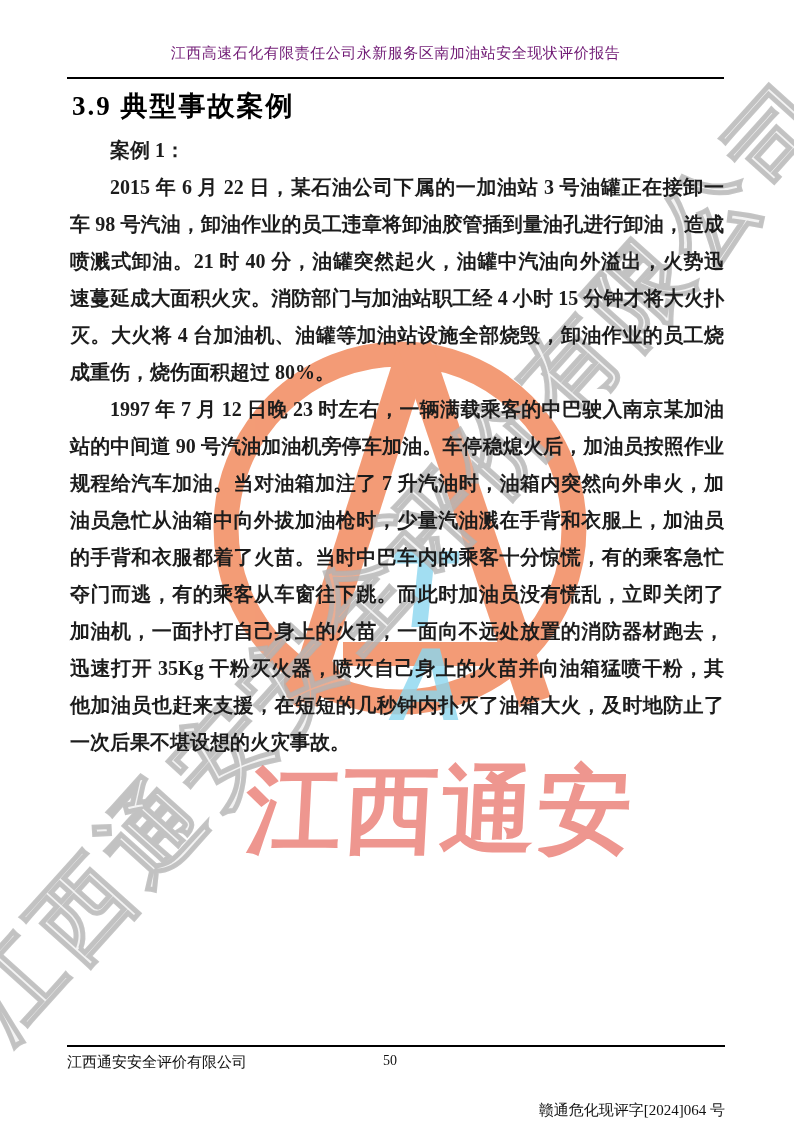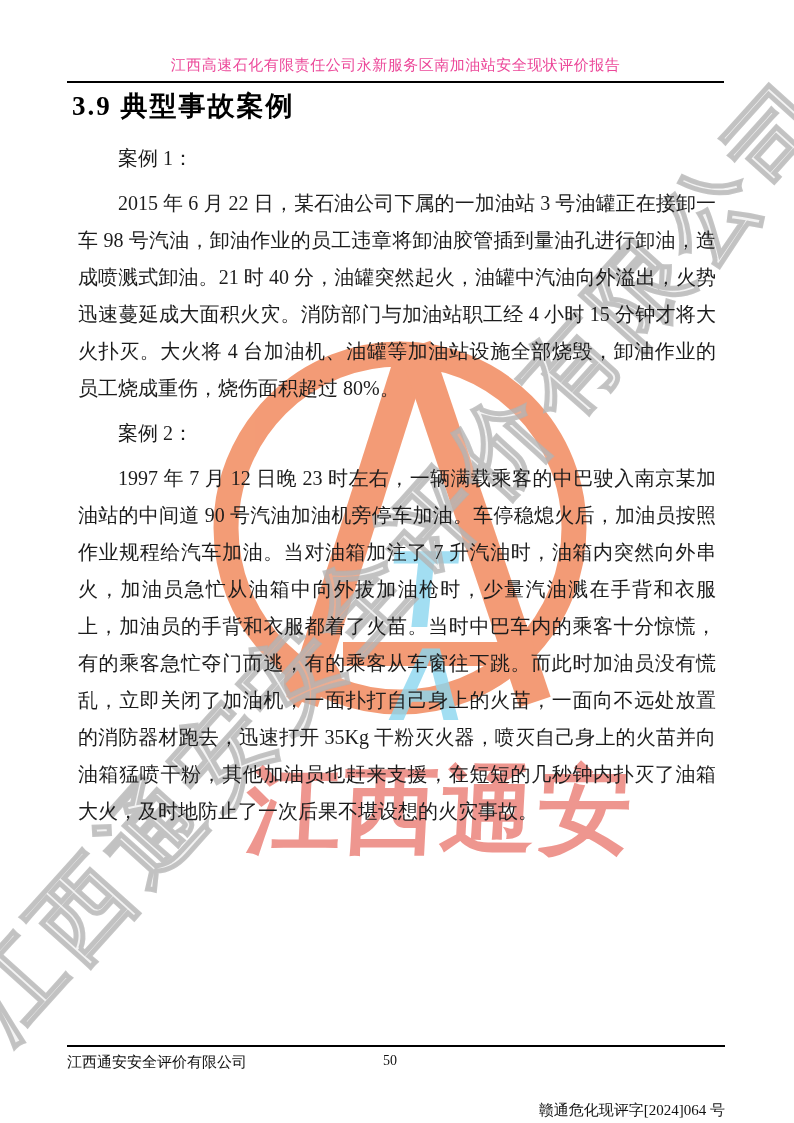--- a/index.html
+++ b/index.html
@@ -7,38 +7,38 @@
     position:relative;
     width:794px;height:1123px;
     margin:0 auto;
     background:#ffffff;
     overflow:hidden;
     font-family:"Liberation Serif","DejaVu Serif",serif;
     color:#1c1c1c;
   }
   
   .header{
-    position:absolute;left:67px;top:56px;width:657px;
+    position:absolute;left:67px;top:44px;width:657px;
     text-align:center;
-    font-size:15px;letter-spacing:.5px;color:#ec4899;
-    padding-bottom:6px;
+    font-size:15px;letter-spacing:.5px;color:#701a75;
+    padding-bottom:14px;
     border-bottom:2.5px solid #000;
   }
   
   .heading{
     position:absolute;left:72px;top:88px;
     font-size:27px;font-weight:bold;letter-spacing:2px;color:#000;
   }
   
   .body{
     position:absolute;left:70px;top:132px;width:654px;
     font-size:20px;line-height:37px;
     text-align:justify;
   }
-  .body p{margin:8px;text-indent:2em;}
+  .body p{margin:0;text-indent:2em;font-weight:bold;}
   
   .footer{
     position:absolute;left:67px;top:1045px;width:658px;
     border-top:2px solid #000;
     padding-top:6px;
     font-size:15px;color:#111;
   }
   .footer .left{float:left;}
   .footer .right{float:right;margin-top:48px;}
   .footer .center{
@@ -94,21 +94,20 @@
 
     <div class="header">
       <span>江西高速石化有限责任公司永新服务区南加油站安全现状评价报告</span>
     </div>
 
     <div class="heading">3.9 典型事故案例</div>
 
     <div class="body">
       <p>案例 1：</p>
       <p>2015 年 6 月 22 日，某石油公司下属的一加油站 3 号油罐正在接卸一车 98 号汽油，卸油作业的员工违章将卸油胶管插到量油孔进行卸油，造成喷溅式卸油。21 时 40 分，油罐突然起火，油罐中汽油向外溢出，火势迅速蔓延成大面积火灾。消防部门与加油站职工经 4 小时 15 分钟才将大火扑灭。大火将 4 台加油机、油罐等加油站设施全部烧毁，卸油作业的员工烧成重伤，烧伤面积超过 80%。</p>
-      <p>案例 2：</p>
       <p>1997 年 7 月 12 日晚 23 时左右，一辆满载乘客的中巴驶入南京某加油站的中间道 90 号汽油加油机旁停车加油。车停稳熄火后，加油员按照作业规程给汽车加油。当对油箱加注了 7 升汽油时，油箱内突然向外串火，加油员急忙从油箱中向外拔加油枪时，少量汽油溅在手背和衣服上，加油员的手背和衣服都着了火苗。当时中巴车内的乘客十分惊慌，有的乘客急忙夺门而逃，有的乘客从车窗往下跳。而此时加油员没有慌乱，立即关闭了加油机，一面扑打自己身上的火苗，一面向不远处放置的消防器材跑去，迅速打开 35Kg 干粉灭火器，喷灭自己身上的火苗并向油箱猛喷干粉，其他加油员也赶来支援，在短短的几秒钟内扑灭了油箱大火，及时地防止了一次后果不堪设想的火灾事故。</p>
     </div>
 
     <div class="footer">
       <span class="center">50</span>
       <span class="left">江西通安安全评价有限公司</span>
       <span class="right">赣通危化现评字[2024]064 号</span>
     </div>
 
   </div>

